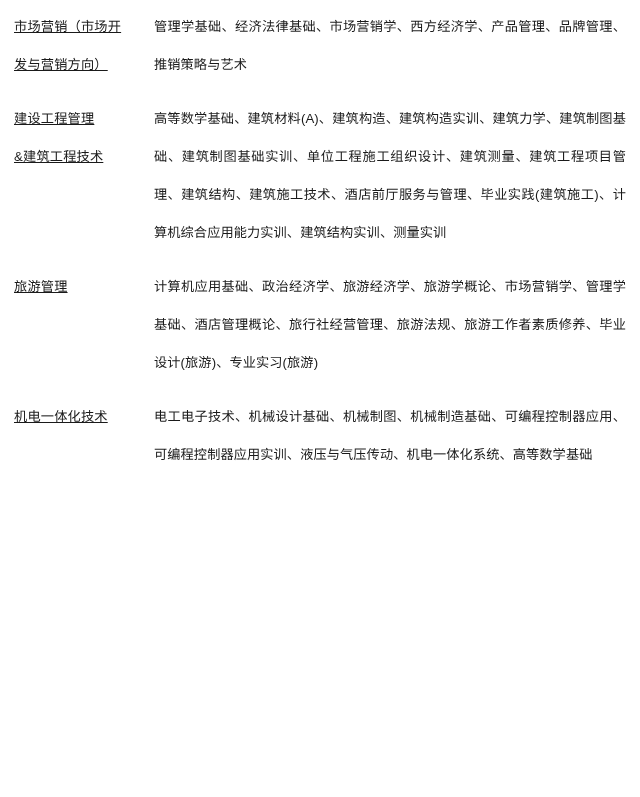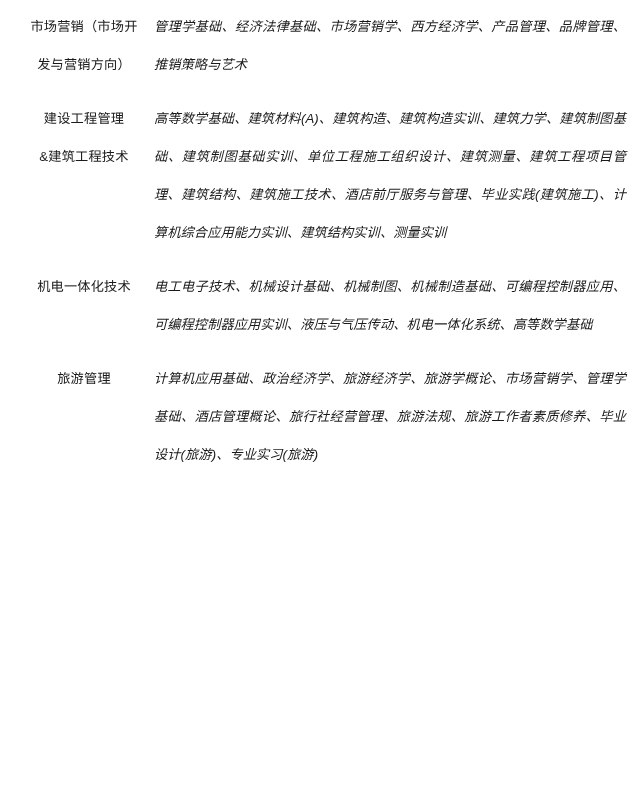--- a/index.html
+++ b/index.html
@@ -26,23 +26,24 @@
     border-collapse: collapse;
     table-layout: fixed;
   }
   table.majors td {
     vertical-align: top;
     padding: 0;
     border: none;
   }
   td.name {
     width: 140px;
-    text-align: center;
+    text-align: left;
     padding-right: 8px;
     box-sizing: border-box;
+    text-decoration: underline;
   }
   td.courses {
     width: 472px;
     padding-left: 6px;
     box-sizing: border-box;
   }
   .cellpad {
     padding-top: 8px;
     padding-bottom: 8px;
   }
@@ -53,21 +54,20 @@
     white-space: pre-line;
     display: block;
   }
   .course-text {
     font-size: 13.2px;
     line-height: 38px;
     letter-spacing: 0.1px;
     text-align: justify;
     text-justify: inter-ideograph;
     display: block;
-    font-style: italic;
   }
   .row-first .cellpad {
     padding-top: 2px;
   }
 </style>
 </head>
 <body>
 
 <div class="doc">
   <table class="majors">
@@ -85,29 +85,29 @@
         <td class="name">
           <span class="cellpad name-text">建设工程管理
 &amp;建筑工程技术</span>
         </td>
         <td class="courses">
           <span class="cellpad course-text">高等数学基础、建筑材料(A)、建筑构造、建筑构造实训、建筑力学、建筑制图基础、建筑制图基础实训、单位工程施工组织设计、建筑测量、建筑工程项目管理、建筑结构、建筑施工技术、酒店前厅服务与管理、毕业实践(建筑施工)、计算机综合应用能力实训、建筑结构实训、测量实训</span>
         </td>
       </tr>
       <tr>
         <td class="name">
+          <span class="cellpad name-text">旅游管理</span>
+        </td>
+        <td class="courses">
+          <span class="cellpad course-text">计算机应用基础、政治经济学、旅游经济学、旅游学概论、市场营销学、管理学基础、酒店管理概论、旅行社经营管理、旅游法规、旅游工作者素质修养、毕业设计(旅游)、专业实习(旅游)</span>
+        </td>
+      </tr>
+      <tr>
+        <td class="name">
           <span class="cellpad name-text">机电一体化技术</span>
         </td>
         <td class="courses">
           <span class="cellpad course-text">电工电子技术、机械设计基础、机械制图、机械制造基础、可编程控制器应用、可编程控制器应用实训、液压与气压传动、机电一体化系统、高等数学基础</span>
-        </td>
-      </tr>
-      <tr>
-        <td class="name">
-          <span class="cellpad name-text">旅游管理</span>
-        </td>
-        <td class="courses">
-          <span class="cellpad course-text">计算机应用基础、政治经济学、旅游经济学、旅游学概论、市场营销学、管理学基础、酒店管理概论、旅行社经营管理、旅游法规、旅游工作者素质修养、毕业设计(旅游)、专业实习(旅游)</span>
         </td>
       </tr>
     </tbody>
   </table>
 </div>
 
 </body></html>

